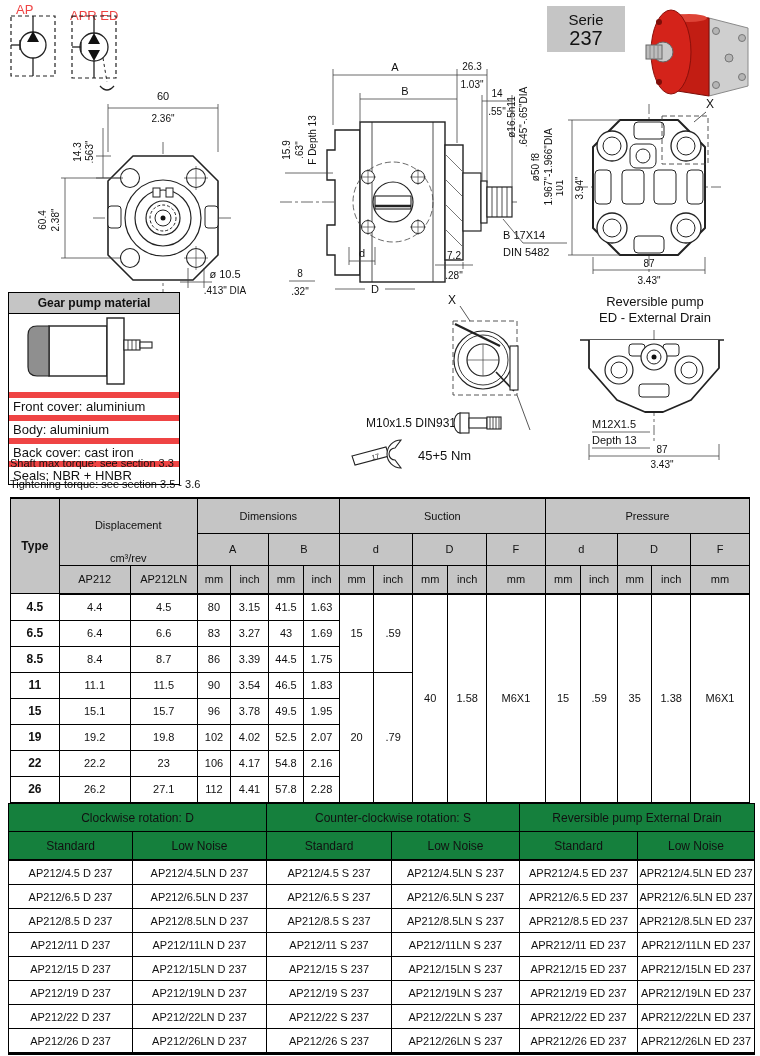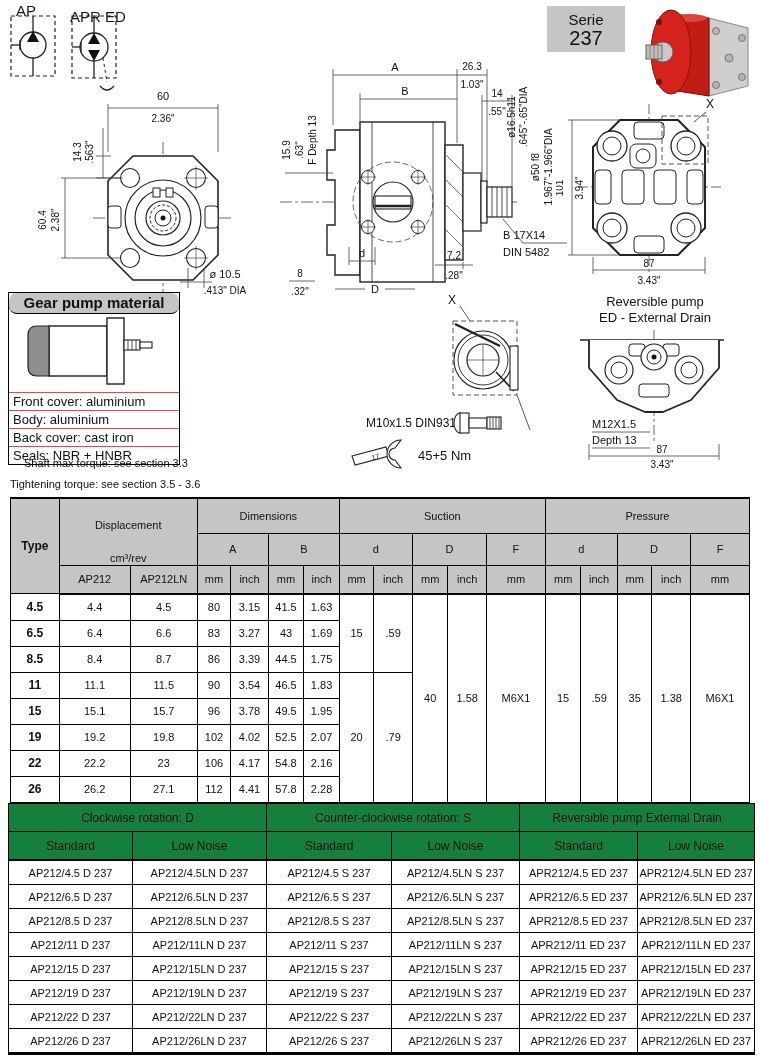--- a/index.html
+++ b/index.html
@@ -1,29 +1,29 @@
 <!DOCTYPE html>
 <html><head>
 <meta charset="utf-8">
 <style>
   html,body{margin:0;padding:0;background:#fff;}
   #page{position:relative;width:760px;height:1056px;background:#fff;overflow:hidden;
         font-family:"Liberation Sans",sans-serif;color:#111;}
   .abs{position:absolute;}
   svg text{font-family:"Liberation Sans",sans-serif;fill:#111;}
-  .lbl{font-size:15px;color:#0f172a;}
+  .lbl{font-size:13px;color:#ef4444;}
   
   .serie{left:547px;top:6px;width:78px;height:46px;background:#c5c5c5;text-align:center;}
   .serie .s1{font-size:15px;padding-top:5px;}
   .serie .s2{font-size:20px;line-height:20px;}
   
   .matbox{left:8px;top:292px;width:170px;border:1px solid #000;background:#fff;}
-  .matbox .title{background:#c5c5c5;border-bottom:1px solid #000;font-weight:bold;font-size:15px;
-                 text-align:center;height:20px;line-height:20px;border-radius:8px;}
-  .matbox .row{border-top:1px solid #ef4444;font-size:13px;height:17px;line-height:17px;padding-left:4px;}
+  .matbox .title{background:#c5c5c5;border-bottom:1px solid #000;font-weight:bold;font-size:12px;
+                 text-align:center;height:20px;line-height:20px;}
+  .matbox .row{border-top:6px solid #ef4444;font-size:13px;height:17px;line-height:17px;padding-left:4px;}
   .note{font-size:11px;color:#111;}
   
   table{border-collapse:collapse;table-layout:fixed;}
   .main-table{width:740px;border-top:2px solid #000;border-bottom:3px solid #000;}
   .main-table td{border:1px solid #000;text-align:center;vertical-align:middle;font-size:11px;
                  height:25px;padding:0;overflow:hidden;}
   .main-table thead td{background:#c5c5c5;font-size:11px;}
   .main-table thead tr.last td{border-bottom:2px solid #000;}
   .main-table td.tcol{font-weight:bold;font-size:12px;}
   .main-table thead td.type{font-weight:bold;font-size:12px;}
@@ -335,21 +335,21 @@
       <line x1="123" y1="26" x2="123" y2="36" stroke="#222" stroke-width="0.8"></line>
       <line x1="127" y1="26" x2="127" y2="36" stroke="#222" stroke-width="0.8"></line>
       <rect x="131" y="28" width="12" height="6" fill="#fff" stroke="#222" stroke-width="1.1"></rect>
     </svg>
     <div class="row">Front cover: aluminium</div>
     <div class="row">Body: aluminium</div>
     <div class="row">Back cover: cast iron</div>
     <div class="row">Seals: NBR + HNBR</div>
   </div>
 
-  <div class="abs note" style="left:24px;top:457px;">Shaft max torque: see section 3.3</div>
+  <div class="abs note" style="left:10px;top:457px;">Shaft max torque: see section 3.3</div>
   <div class="abs note" style="left:10px;top:478px;">Tightening torque: see section 3.5 - 3.6</div>
 
   <div class="abs" style="left:10px;top:497px;">
     <table class="main-table">
       <colgroup>
         <col style="width:48px">
           <col style="width:70px">
           <col style="width:66px">
         <col style="width:33px">
           <col style="width:37px">

